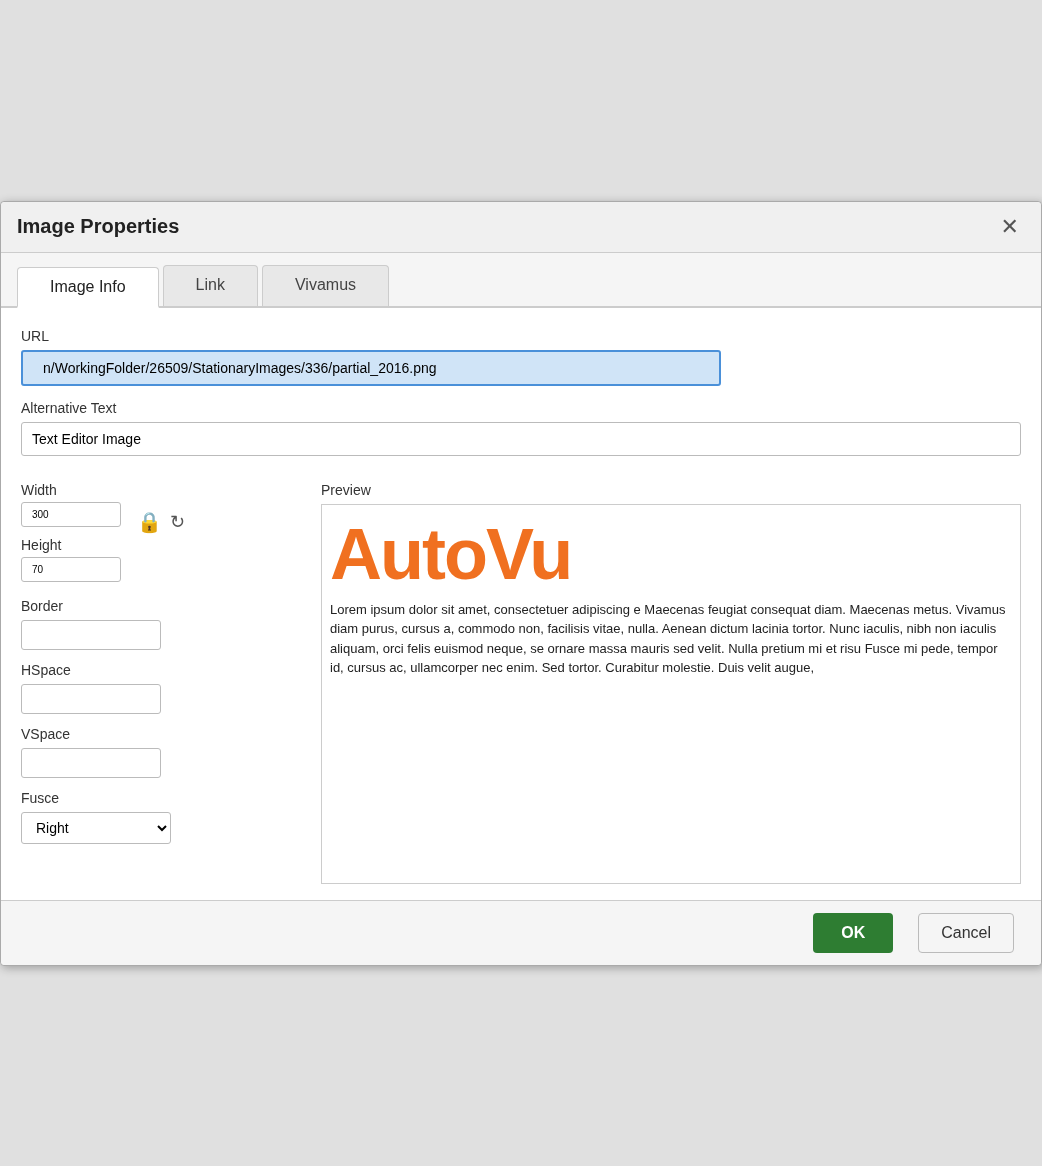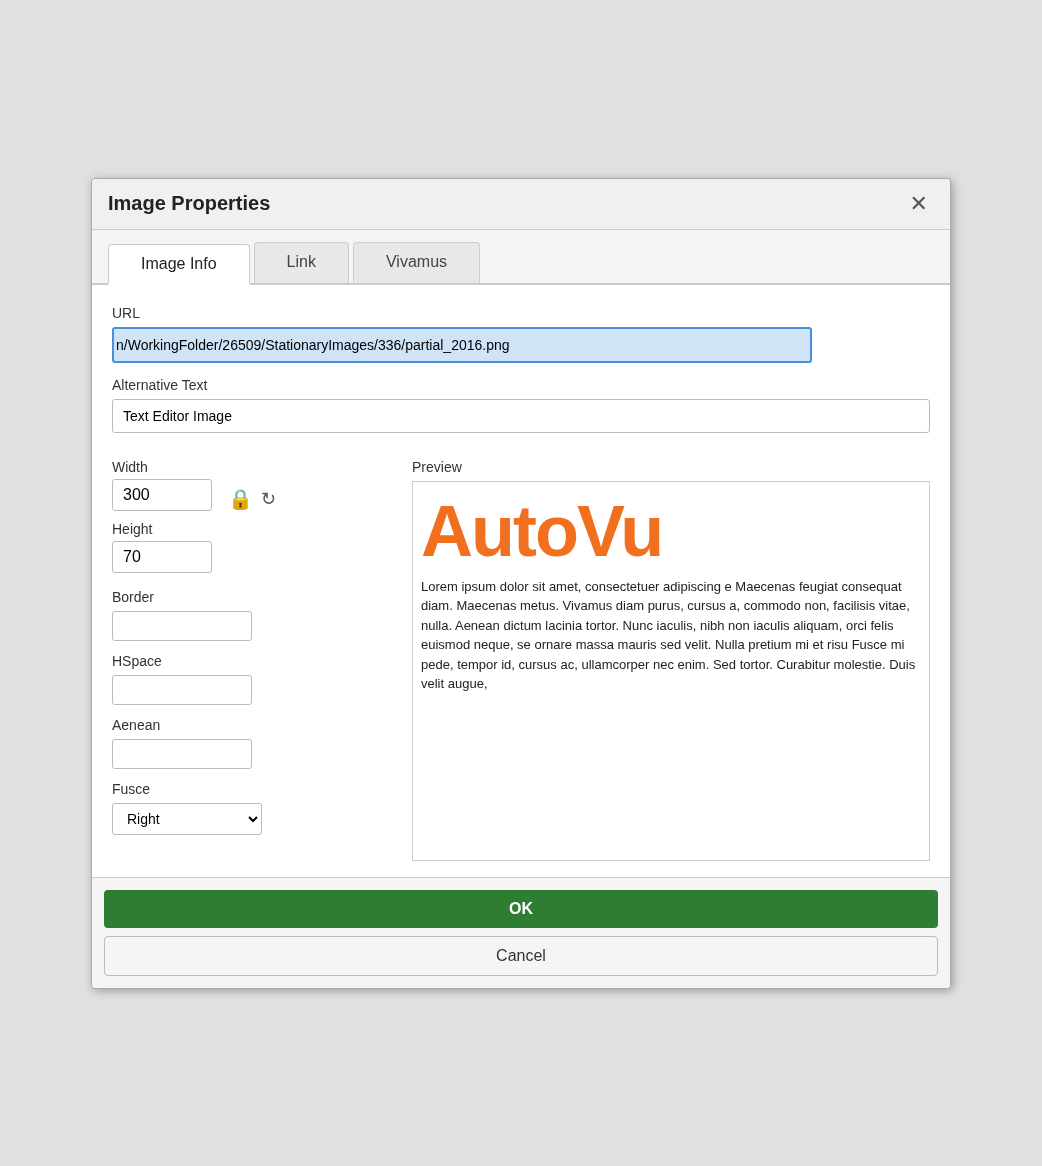--- a/index.html
+++ b/index.html
@@ -5,21 +5,21 @@
     * { box-sizing: border-box; margin: 0; padding: 0; }
     body {
       font-family: Arial, sans-serif;
       background: #e0e0e0;
       display: flex;
       align-items: center;
       justify-content: center;
       min-height: 100vh;
     }
     .dialog {
-      width: 860px;
+      width: 1042px;
       background: #f5f5f5;
       border: 1px solid #aaa;
       border-radius: 4px;
       box-shadow: 2px 2px 10px rgba(0,0,0,0.3);
       display: flex;
       flex-direction: column;
     }
     .dialog-header {
       background: #f0f0f0;
       border-bottom: 1px solid #ccc;
@@ -78,21 +78,21 @@
     }
     .field-label {
       font-size: 14px;
       color: #333;
       margin-bottom: 6px;
       margin-top: 14px;
     }
     .field-label:first-child { margin-top: 0; }
     .url-input {
       width: 700px;
-      padding: 8px 2px;
+      padding: 8px 20px;
       font-size: 14px;
       border: 2px solid #4a90d9;
       border-radius: 3px;
       outline: none;
       background: #d0e4f7;
       color: #000;
     }
     .text-input {
       width: 100%;
       padding: 8px 10px;
@@ -118,21 +118,21 @@
       margin-bottom: 12px;
     }
     .size-label {
       font-size: 14px;
       color: #333;
       margin-bottom: 4px;
     }
     .small-input {
       width: 100px;
       padding: 6px 10px;
-      font-size: 16px;
+      font-size: 10px;
       border: 1px solid #bbb;
       border-radius: 3px;
     }
     .lock-controls {
       display: flex;
       align-items: center;
       gap: 8px;
       margin-top: 28px;
     }
     .lock-icon {
@@ -190,26 +190,25 @@
     .preview-text {
       font-size: 13px;
       color: #222;
       line-height: 1.5;
       padding: 6px 8px;
       overflow: hidden;
     }
     .dialog-footer {
       background: #f5f5f5;
       border-top: 1px solid #ccc;
-      padding: 12px 12px;
+      padding: 12px 27px;
       display: flex;
       justify-content: flex-end;
-      gap: 8px;
+      gap: 25px;
       border-radius: 0 0 4px 4px;
-      flex-direction: column;
     }
     .btn-ok {
       background: #2e7d32;
       color: #fff;
       border: none;
       border-radius: 4px;
       padding: 10px 28px;
       font-size: 16px;
       cursor: pointer;
       font-weight: bold;
@@ -291,21 +290,21 @@
           <div class="field-label">Border</div>
           <input class="medium-input" type="text" value="" style="">
         </div>
 
         <div class="field-group">
           <div class="field-label">HSpace</div>
           <input class="medium-input" type="text" value="" style="">
         </div>
 
         <div class="field-group">
-          <div class="field-label">Aenean</div>
+          <div class="field-label">VSpace</div>
           <input class="medium-input" type="text" value="" style="">
         </div>
 
         <div class="field-group">
           <div class="field-label">Fusce</div>
           <select class="align-select">
             <option>&lt;not set&gt;</option>
             <option>Left</option>
             <option>Absottom</option>
             <option>Absmiddle</option>

